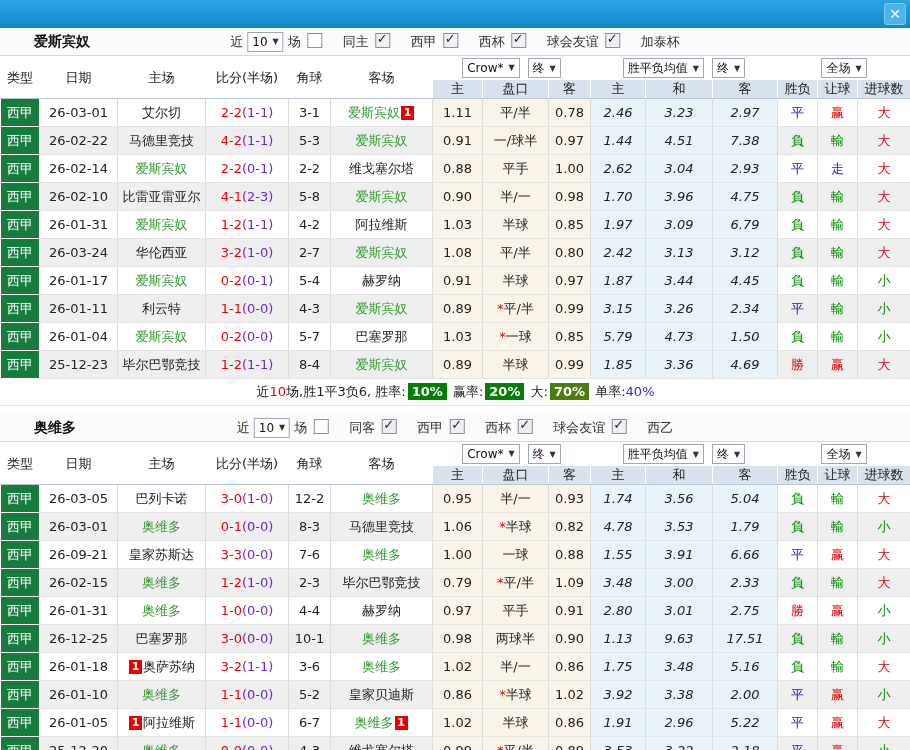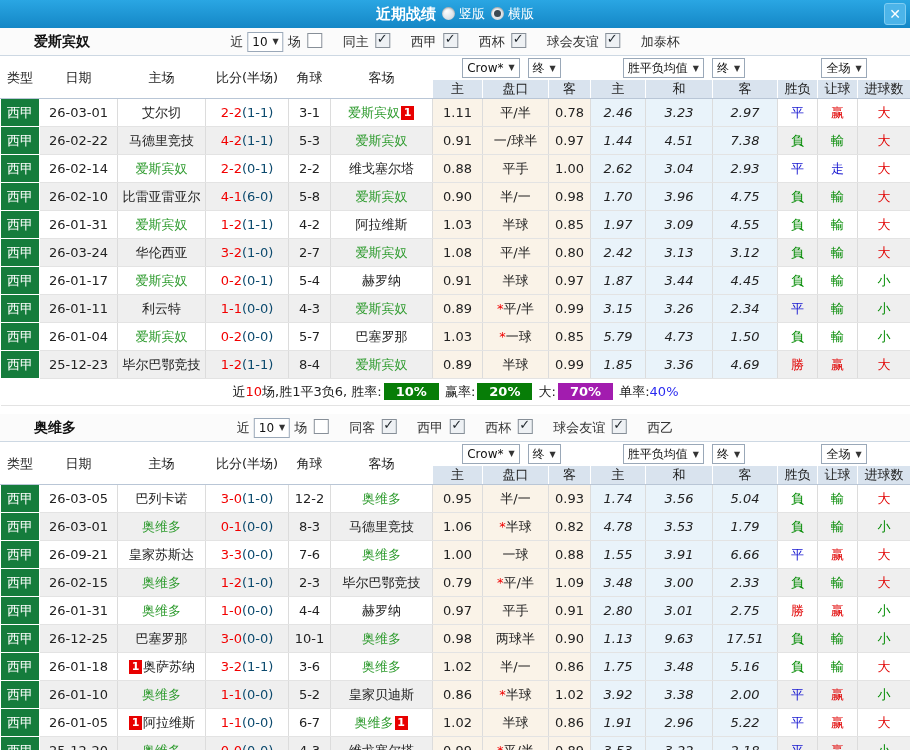--- a/index.html
+++ b/index.html
@@ -71,52 +71,42 @@
     border-right:1px solid #dcdcdc;border-bottom:1px solid #e3e3e3;
     overflow:hidden;white-space:nowrap;
   }
   tr.odd td{background:#fff;}
   tr.even td{background:#efefef;}
   td.league{background:#157c3c !important;color:#fff;border:1px solid #fff;}
   td.cream{background:#faf3e8 !important;}
   td.lblue{background:#e9f3fa !important;font-style:italic;}
   .team{color:#2e9b2e;}
   .score-ft{color:#f20000;}
-  .score-ht{color:#0c4a6e;}
+  .score-ht{color:#6d28d9;}
   .badge1{
     display:inline-block;background:#e80000;color:#fff;font-size:11px;font-weight:bold;
     width:13px;height:14px;line-height:14px;text-align:center;vertical-align:1px;margin:0 1px;
   }
   .star{color:#f00000;}
   .c-red{color:#e10000;}
   .c-blue{color:#1515d0;}
   .c-green{color:#018a01;}
   tr.summary td{background:#fff;height:26px;font-size:13px;border-right:none;}
   .sum-plain{color:#222;}
   .sum-red{color:#f00000;}
   .sum-blue{color:#2a2af0;}
-  .sum-badge{color:#fff;font-weight:bold;padding:1px 12px;margin:0 2px;}
+  .sum-badge{color:#fff;font-weight:bold;padding:1px 4px;margin:0 2px;}
   .bg-green{background:#077d07;}
-  .bg-red{background:#a21caf;}
+  .bg-red{background:#4d7c0f;}
   .gap{height:8px;background:#fff;}
 </style>
 </head>
 <body>
 
 <div class="titlebar">
-  <div class="title-group">
-    <span class="win-title">近期战绩</span>
-    <span id="radio-group"><span class="radio-opt">
-          <span class="rb"></span>
-          <span>竖版</span>
-        </span><span class="radio-opt">
-          <span class="rb checked"></span>
-          <span>横版</span>
-        </span></span>
-  </div>
   <div class="close-btn">✕</div>
 </div>
 
 <div id="sections">
     <div class="sec-header">
       <span class="team-name">爱斯宾奴</span>
       <div class="filters">
         <span>近</span>
         <span class="sel">
           <span>10</span>
@@ -236,21 +226,21 @@
           <td class="lblue">3.04</td>
           <td class="lblue">2.93</td>
           <td class="c-blue">平</td>
           <td class="c-blue">走</td>
           <td class="c-red">大</td>
         </tr>
         <tr class="even">
           <td class="league">西甲</td>
           <td>26-02-10</td>
           <td><span>比雷亚雷亚尔</span></td>
-          <td><span class="score-ft">4-1</span><span class="score-ht">(6-0)</span></td>
+          <td><span class="score-ft">4-1</span><span class="score-ht">(2-3)</span></td>
           <td>5-8</td>
           <td><span class="team">爱斯宾奴</span></td>
           <td class="cream">0.90</td>
           <td class="cream"><span>半/一</span></td>
           <td class="cream">0.98</td>
           <td class="lblue">1.70</td>
           <td class="lblue">3.96</td>
           <td class="lblue">4.75</td>
           <td class="c-green">負</td>
           <td class="c-green">輸</td>
@@ -261,21 +251,21 @@
           <td>26-01-31</td>
           <td><span class="team">爱斯宾奴</span></td>
           <td><span class="score-ft">1-2</span><span class="score-ht">(1-1)</span></td>
           <td>4-2</td>
           <td><span>阿拉维斯</span></td>
           <td class="cream">1.03</td>
           <td class="cream"><span>半球</span></td>
           <td class="cream">0.85</td>
           <td class="lblue">1.97</td>
           <td class="lblue">3.09</td>
-          <td class="lblue">4.55</td>
+          <td class="lblue">6.79</td>
           <td class="c-green">負</td>
           <td class="c-green">輸</td>
           <td class="c-red">大</td>
         </tr>
         <tr class="even">
           <td class="league">西甲</td>
           <td>26-03-24</td>
           <td><span>华伦西亚</span></td>
           <td><span class="score-ft">3-2</span><span class="score-ht">(1-0)</span></td>
           <td>2-7</td>

